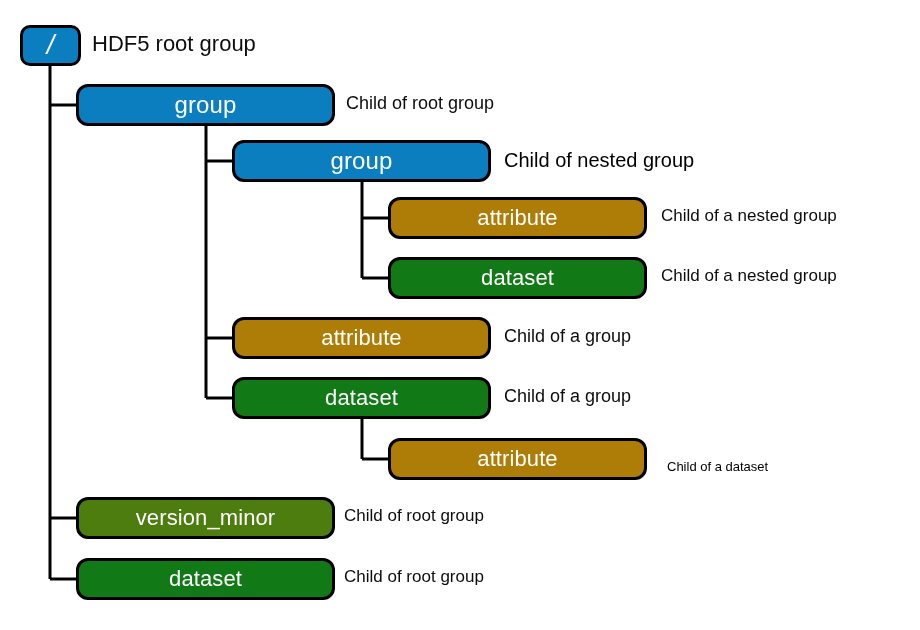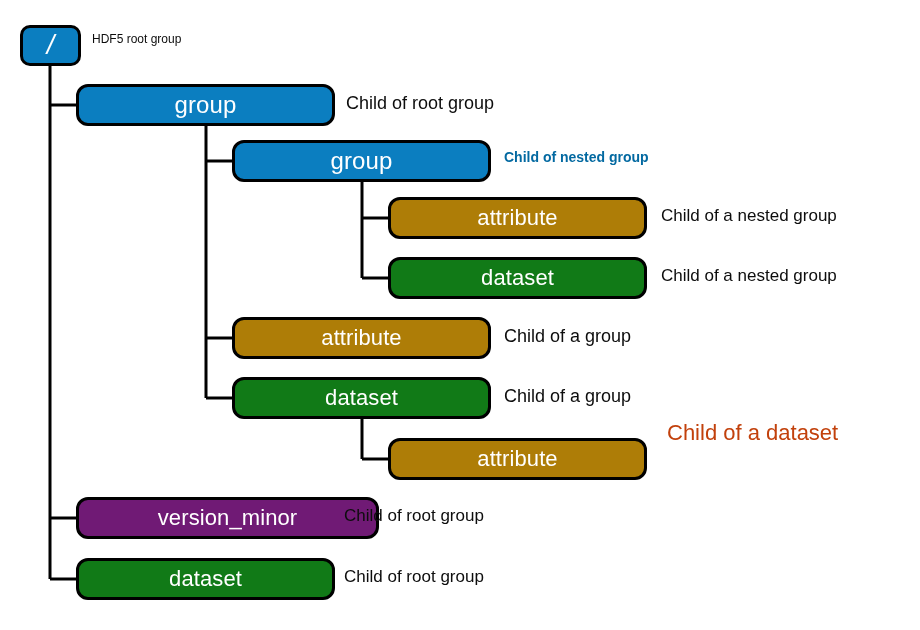--- a/index.html
+++ b/index.html
@@ -76,50 +76,50 @@
       <line x1="206" x2="235" y1="398" y2="398" stroke="#000000" stroke-width="3" stroke-linecap="butt"></line>
       <line x1="362" x2="362" y1="179" y2="278" stroke="#000000" stroke-width="3" stroke-linecap="butt"></line>
       <line x1="362" x2="391" y1="218" y2="218" stroke="#000000" stroke-width="3" stroke-linecap="butt"></line>
       <line x1="362" x2="391" y1="278" y2="278" stroke="#000000" stroke-width="3" stroke-linecap="butt"></line>
       <line x1="362" x2="362" y1="416" y2="459" stroke="#000000" stroke-width="3" stroke-linecap="butt"></line>
       <line x1="362" x2="391" y1="459" y2="459" stroke="#000000" stroke-width="3" stroke-linecap="butt"></line>
     </svg>
 <div class="node root" style="left: 20px; top: 25px; width: 61px; height: 41px; background: rgb(11, 126, 192); border-color: rgb(0, 0, 0);">
       <span class="node-label" style="font-size: 27px; color: rgb(255, 255, 255);">/</span>
     </div>
-    <div class="caption" style="left: 92px; top: 33.22px; font-size: 12px; color: rgb(13, 13, 13);">HDF5 root group</div>
+    <div class="caption" style="left: 92px; top: 33.22px; font-size: 22px; color: rgb(13, 13, 13);">HDF5 root group</div>
     <div class="node" style="left: 76px; top: 84px; width: 259px; height: 42px; background: rgb(11, 126, 192); border-color: rgb(0, 0, 0);">
       <span class="node-label" style="font-size: 24px; color: rgb(255, 255, 255);">group</span>
     </div>
     <div class="caption" style="left: 346px; top: 93.84px; font-size: 18px; color: rgb(13, 13, 13);">Child of root group</div>
     <div class="node" style="left: 232px; top: 140px; width: 259px; height: 42px; background: rgb(11, 126, 192); border-color: rgb(0, 0, 0);">
       <span class="node-label" style="font-size: 24px; color: rgb(255, 255, 255);">group</span>
     </div>
-    <div class="caption" style="left: 504px; top: 149.84px; font-size: 14px; color: #0369a1; font-weight: bold;">Child of nested group</div>
+    <div class="caption" style="left: 504px; top: 149.84px; font-size: 20px; color: #000000;">Child of nested group</div>
     <div class="node" style="left: 388px; top: 197px; width: 259px; height: 42px; background: rgb(174, 125, 7); border-color: rgb(0, 0, 0);">
       <span class="node-label" style="font-size: 22px; color: rgb(255, 255, 255);">attribute</span>
     </div>
     <div class="caption" style="left: 661px; top: 207.46px; font-size: 17px; color: rgb(13, 13, 13);">Child of a nested group</div>
     <div class="node" style="left: 388px; top: 257px; width: 259px; height: 42px; background: rgb(17, 122, 23); border-color: rgb(0, 0, 0);">
       <span class="node-label" style="font-size: 22px; color: rgb(255, 255, 255);">dataset</span>
     </div>
     <div class="caption" style="left: 661px; top: 267.46px; font-size: 17px; color: rgb(13, 13, 13);">Child of a nested group</div>
     <div class="node" style="left: 232px; top: 317px; width: 259px; height: 42px; background: rgb(174, 125, 7); border-color: rgb(0, 0, 0);">
       <span class="node-label" style="font-size: 22px; color: rgb(255, 255, 255);">attribute</span>
     </div>
     <div class="caption" style="left: 504px; top: 326.84px; font-size: 18px; color: rgb(13, 13, 13);">Child of a group</div>
     <div class="node" style="left: 232px; top: 377px; width: 259px; height: 42px; background: rgb(17, 122, 23); border-color: rgb(0, 0, 0);">
       <span class="node-label" style="font-size: 22px; color: rgb(255, 255, 255);">dataset</span>
     </div>
     <div class="caption" style="left: 504px; top: 386.84px; font-size: 18px; color: rgb(13, 13, 13);">Child of a group</div>
     <div class="node" style="left: 388px; top: 438px; width: 259px; height: 42px; background: rgb(174, 125, 7); border-color: rgb(0, 0, 0);">
       <span class="node-label" style="font-size: 22px; color: rgb(255, 255, 255);">attribute</span>
     </div>
-    <div class="caption" style="left: 667px; top: 422px; font-size: 22px; color: #c2410c;">Child of a dataset</div>
-    <div class="node" style="left: 76px; top: 497px; width: 303px; height: 42px; background: #701a75; border-color: rgb(0, 0, 0);">
+    <div class="caption" style="left: 667px; top: 460px; font-size: 13px; color: #000000;">Child of a dataset</div>
+    <div class="node" style="left: 76px; top: 497px; width: 259px; height: 42px; background: #4d7c0f; border-color: rgb(0, 0, 0);">
       <span class="node-label" style="font-size: 22px; color: rgb(255, 255, 255);">version_minor</span>
     </div>
     <div class="caption" style="left: 344px; top: 507.46px; font-size: 17px; color: rgb(13, 13, 13);">Child of root group</div>
     <div class="node" style="left: 76px; top: 558px; width: 259px; height: 42px; background: rgb(17, 122, 23); border-color: rgb(0, 0, 0);">
       <span class="node-label" style="font-size: 22px; color: rgb(255, 255, 255);">dataset</span>
     </div>
     <div class="caption" style="left: 344px; top: 568.46px; font-size: 17px; color: rgb(13, 13, 13);">Child of root group</div>
   </div>
 
 </body></html>

